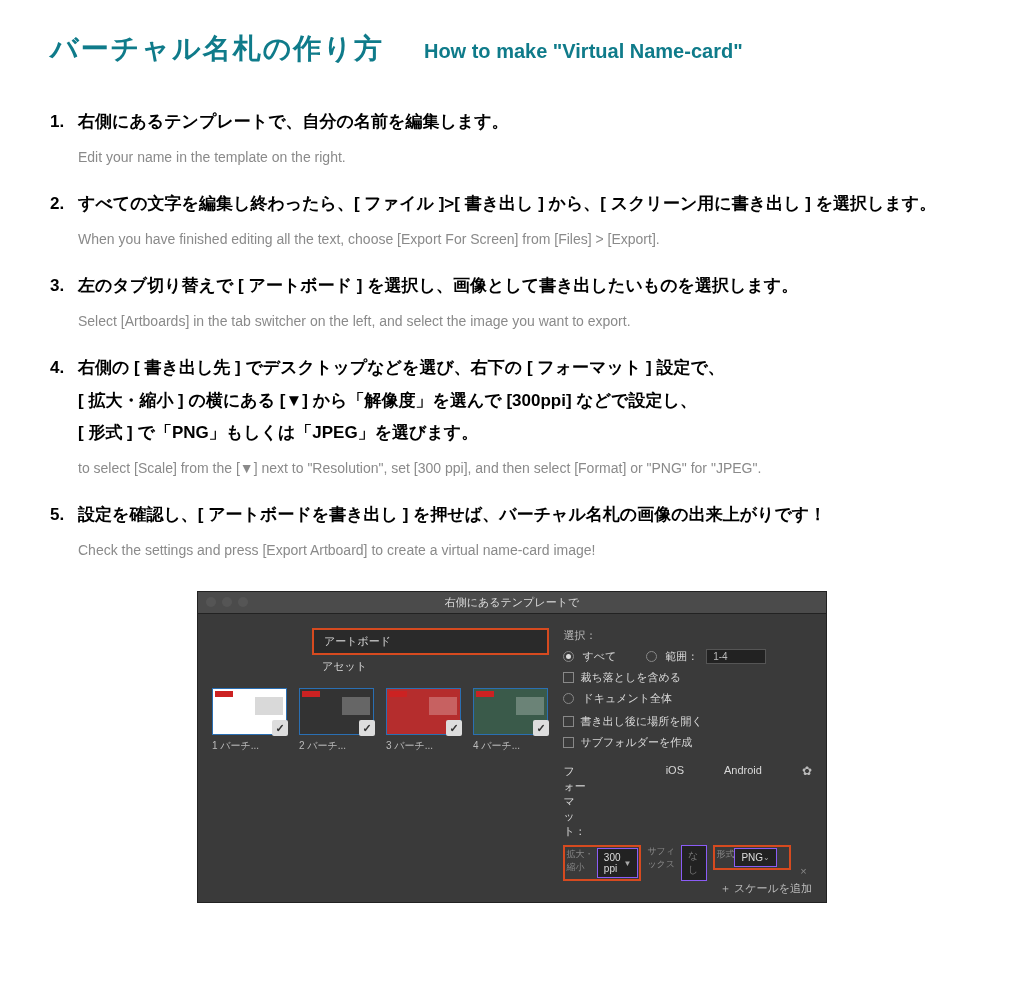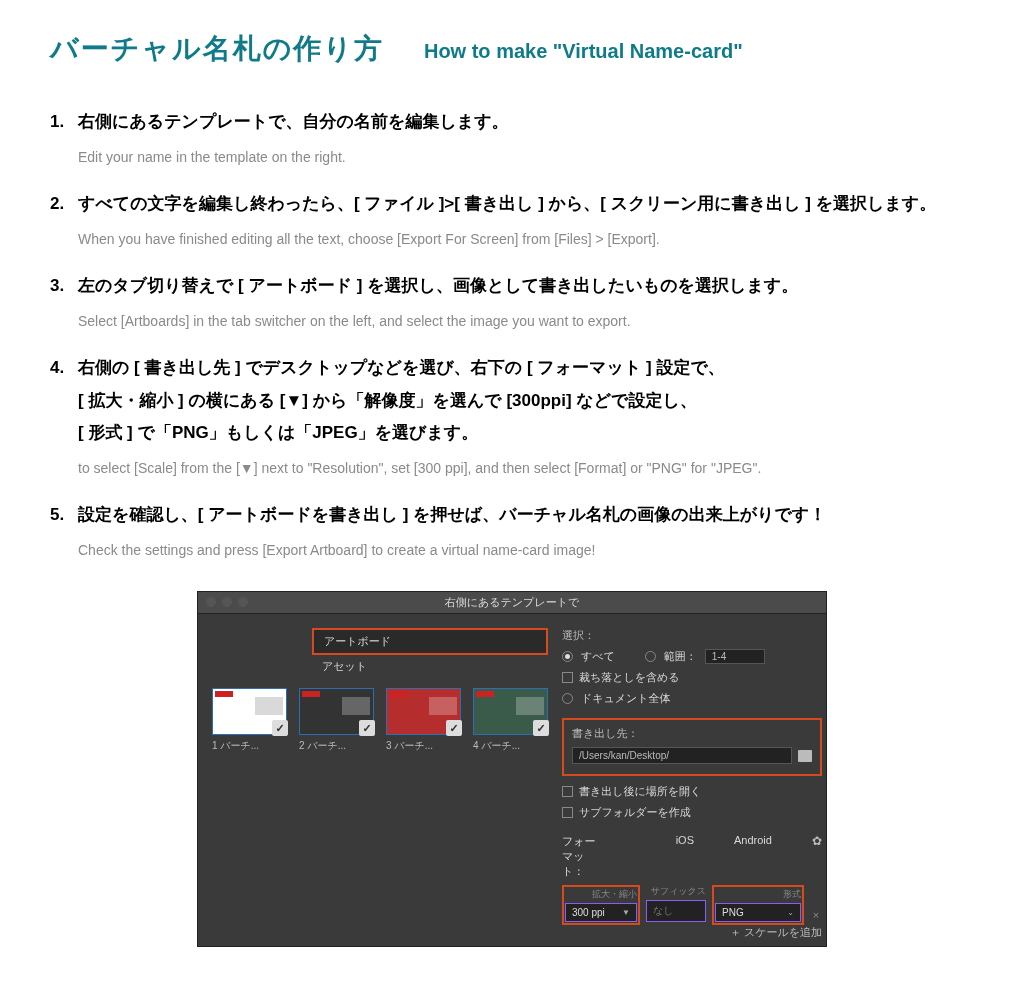--- a/index.html
+++ b/index.html
@@ -70,21 +70,21 @@
   .folder-icon { width: 14px; height: 12px; background: #bbb; border-radius: 1px; }
 
   .fmt-head { display: flex; align-items: flex-start; margin-top: 14px; font-size: 11px; gap: 40px; }
   .fmt-head .spacer { flex: 1; }
   .gear { font-size: 12px; color: #bbb; }
 
   .fmt-grid { display: flex; gap: 6px; margin-top: 6px; align-items: flex-start; }
   .fmt-col-label { font-size: 9px; color: #888; margin-bottom: 2px; }
   .fmt-cell { background: #222; border: 1px solid #8b5cf6; color: #ddd; font-size: 10px; padding: 3px 6px; display: flex; align-items: center; justify-content: space-between; }
   .hl { border: 2px solid #d64a1f; padding: 1px; }
-  .fmt-col { display: flex; flex-direction: column; text-align: right; }
+  .fmt-col { display: flex; flex-direction: row; }
   .drop-caret { font-size: 8px; color: #aaa; }
   .x-close { color: #888; font-size: 11px; width: 12px; text-align: center; }
 
   .add-scale { text-align: right; font-size: 11px; color: #bbb; }
 </style>
 </head>
 <body>
 
 <div class="title-row">
   <div class="title-ja">バーチャル名札の作り方</div>
@@ -217,27 +217,20 @@
         </div>
         <div class="chk-row">
           <span class="chk"></span>
           <span>裁ち落としを含める</span>
         </div>
         <div class="radio-row">
           <span class="radio"></span>
           <span>ドキュメント全体</span>
         </div>
 
-        <div class="exportto-box">
-          <div class="sec-label">書き出し先：</div>
-          <div class="path-row">
-            <div class="path-input">/Users/kan/Desktop/</div>
-            <div class="folder-icon"></div>
-          </div>
-        </div>
         <div class="chk-row" style="margin-top:8px">
           <span class="chk"></span>
           <span>書き出し後に場所を開く</span>
         </div>
         <div class="chk-row">
           <span class="chk"></span>
           <span>サブフォルダーを作成</span>
         </div>
 
         <div class="fmt-head">
@@ -255,21 +248,21 @@
               <span>300 ppi</span>
                 <span class="drop-caret">▼</span>
             </div>
           </div>
           <div class="fmt-col" style="width:60px">
             <div class="fmt-col-label">サフィックス</div>
             <div class="fmt-cell" style="color:#777">
               <span>なし</span>
             </div>
           </div>
-          <div class="fmt-col hl" style="width:92px">
+          <div class="fmt-col hl" style="width:78px">
             <div class="fmt-col-label">形式</div>
             <div class="fmt-cell">
               <span>PNG</span>
                 <span class="drop-caret">⌄</span>
             </div>
           </div>
           <div class="x-close" style="align-self:flex-end;padding-bottom:4px">×</div>
         </div>
         <div class="add-scale">＋ スケールを追加</div>
       </div>

